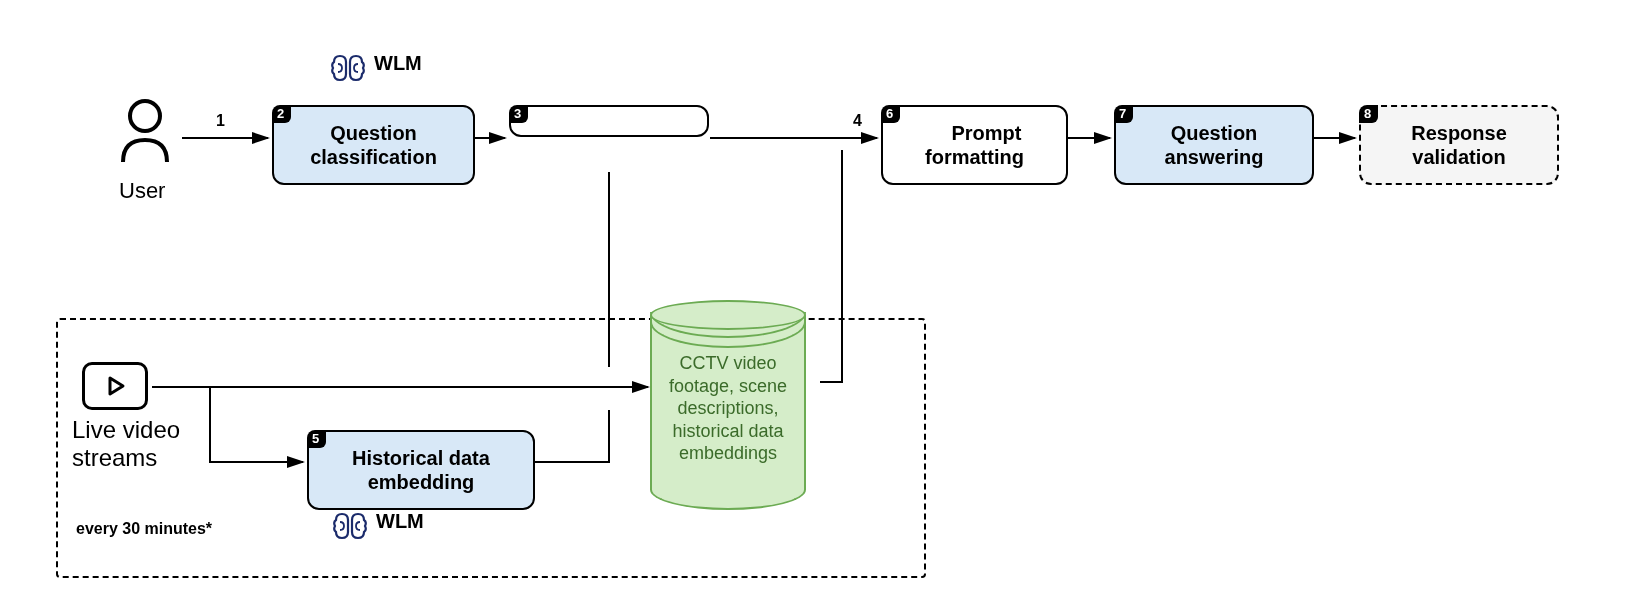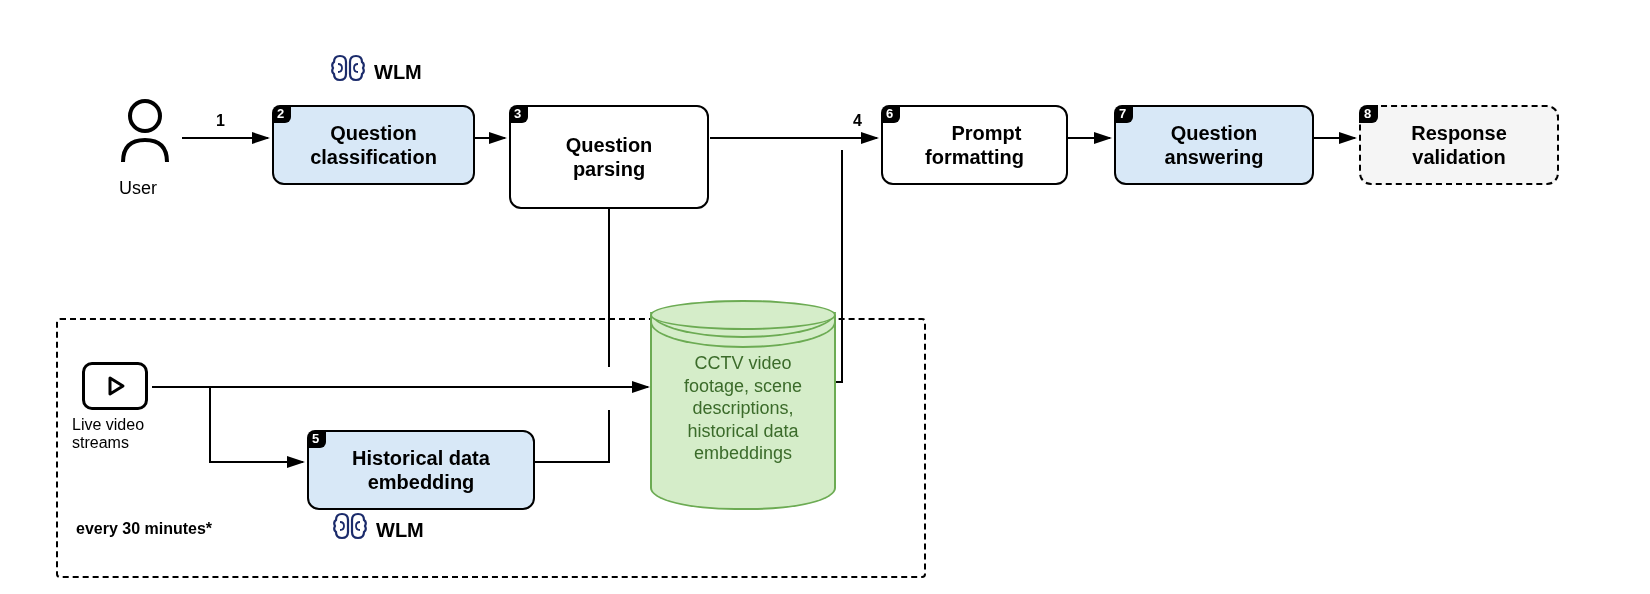--- a/index.html
+++ b/index.html
@@ -41,37 +41,37 @@
     padding: 1px 7px 1px 5px;
     border-radius: 8px 0 6px 0;
   }
   .user-icon {
     position: absolute;
     width: 60px;
     height: 70px;
   }
   .user-label {
     position: absolute;
-    font-size: 18px;
+    font-size: 22px;
     text-align: center;
   }
   .video-icon {
     position: absolute;
     width: 66px;
     height: 48px;
     border: 3px solid #000;
     border-radius: 10px;
     display:flex;
     align-items:center;
     justify-content:center;
   }
   .video-icon svg { display:block; }
   .db {
     position: absolute;
-    width: 186px;
+    width: 156px;
     height: 210px;
   }
   .db-body {
     position:absolute;
     left:0; right:0;
     top: 15px;
     bottom:0;
     background: #d5edc9;
     border: 2px solid #6cab53;
     border-top:none;
@@ -99,21 +99,21 @@
     position:absolute;
     top:52px; left:8px; right:8px;
     text-align:center;
     font-size:18px;
     color:#3b6b2a;
     line-height:1.25;
   }
   .brain {
     position:absolute;
     display:flex;
-    align-items:flex-end;
+    align-items:flex-start;
     gap:8px;
     font-weight:800;
     font-size:20px;
   }
   .brain svg { width:36px; height:32px; }
   .dashed-box {
     position:absolute;
     border:2px dashed #000;
     border-radius:4px;
   }
@@ -187,21 +187,20 @@
   </div>
 
   <div class="node node-blue" style="left:252px; top:85px; width:203px;">
     <div class="badge">2</div>
     <span style="white-space:pre-line;">Question
 classification</span>
   </div>
 
   <div class="node" style="left:489px; top:85px; width:200px;">
     <div class="badge">3</div>
-    <div style="padding:12px 0;"><span>Question parsing</span></div>
   </div>
 
   <div class="edge-label" style="left:833px; top:92px;">4</div>
 
   <div class="node" style="left:861px; top:85px; width:187px;">
     <div class="badge">6</div>
     <span style="white-space:pre-line;margin-left:24px;">Prompt
 formatting</span>
   </div>
 
@@ -217,21 +216,21 @@
 validation</span>
   </div>
 
   <div class="dashed-box" style="left:36px; top:298px; width:870px; height:260px;"></div>
 
   <div class="video-icon" style="left:62px; top:342px;">
     <svg width="22" height="22" viewBox="0 0 22 22">
       <path d="M6 3 L19 11 L6 19 Z" fill="none" stroke="#000" stroke-width="3" stroke-linejoin="round"></path>
     </svg>
   </div>
-  <div class="user-label" style="left:52px; top:396px; font-size:16px; text-align:left; white-space:pre-line;">Live video
+  <div class="user-label" style="left:52px; top:396px; font-size:24px; text-align:left; white-space:pre-line;">Live video
 streams</div>
 
   <div class="node node-blue" style="left:287px; top:410px; width:228px;">
     <div class="badge">5</div>
     <span style="white-space:pre-line;">Historical data
 embedding</span>
   </div>
 
   <div class="brain" style="left:312px; top:490px;">
     <svg viewBox="0 0 36 32">

